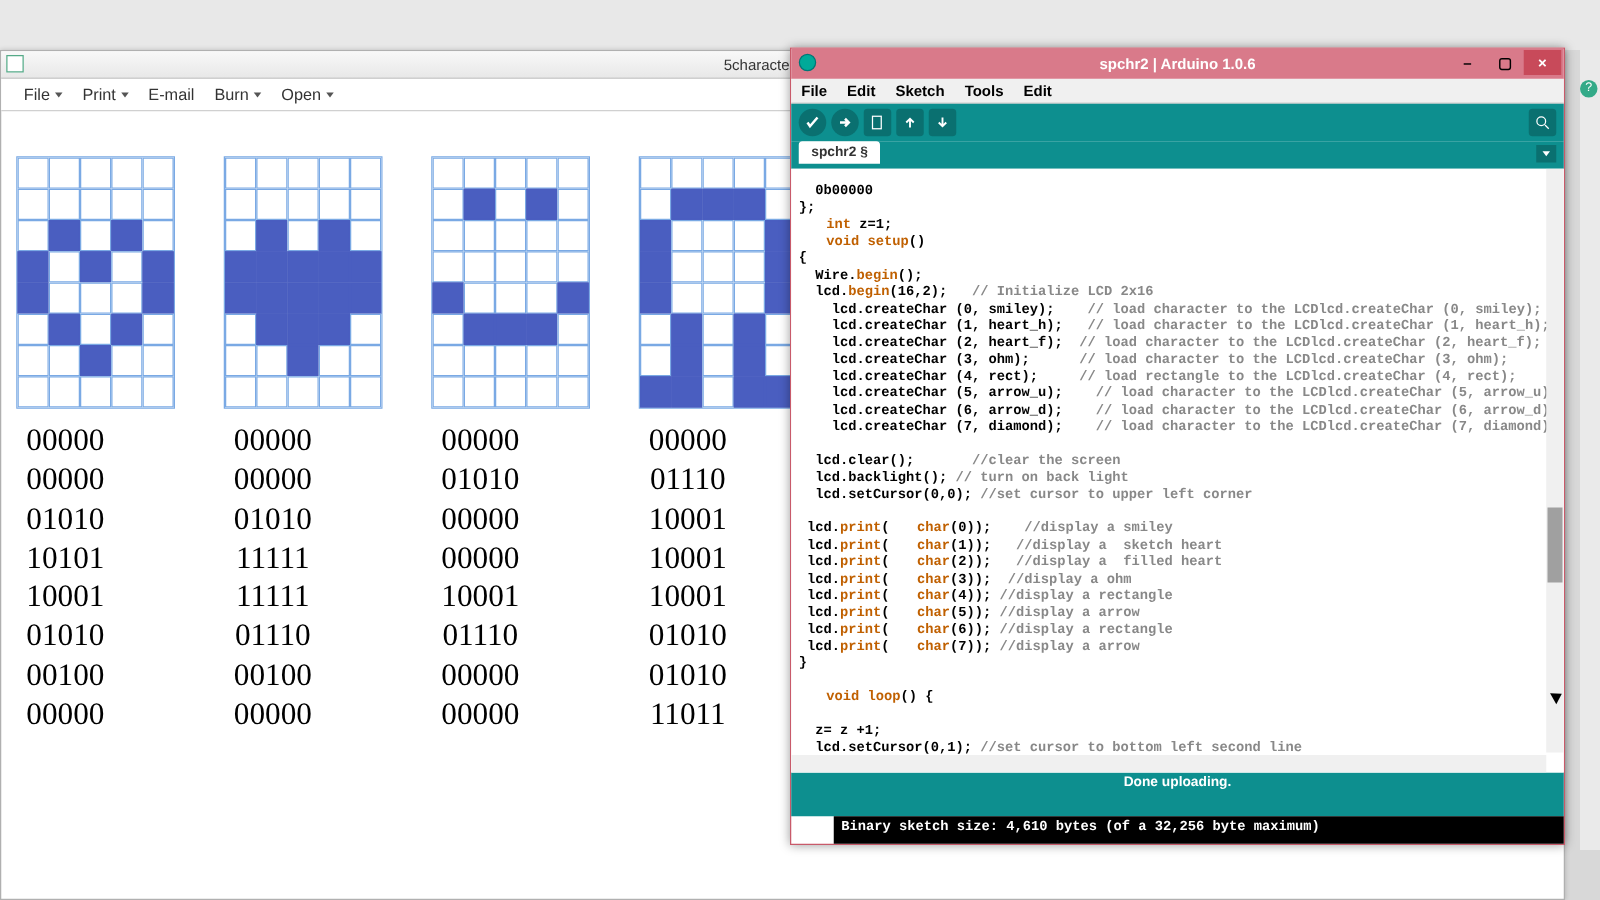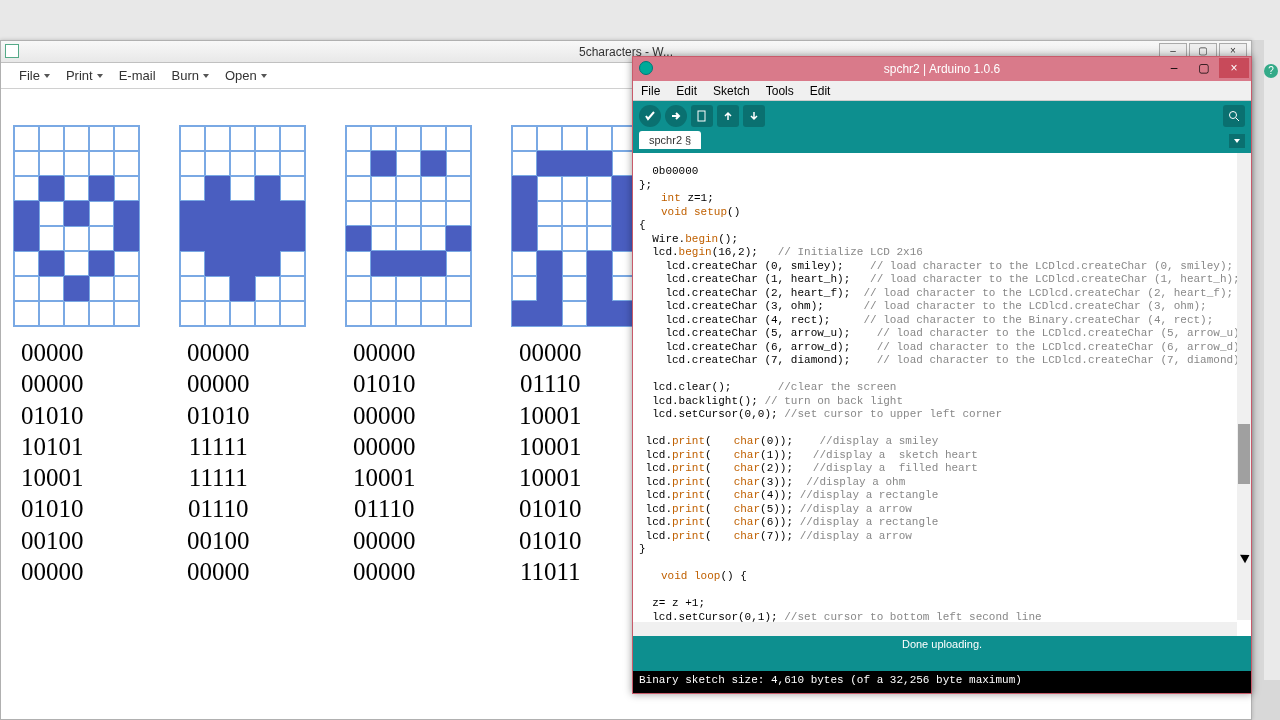--- a/index.html
+++ b/index.html
@@ -98,27 +98,28 @@
     font-size: 25px;
     line-height: 1.25;
     color:#000;
     white-space: pre;
     padding-left: 8px;
   }
 
   
   .arduino-window {
     position:absolute;
-    left: 632px; top: 56px;
+    left: 632px; top: 38px;
     width: 620px; height: 638px;
     background:#fff;
     border: 1px solid #c85a6a;
     box-shadow: 0 0 8px rgba(0,0,0,0.4);
     display:flex; flex-direction:column;
     z-index: 10;
+    font-weight: bold;
   }
   .ard-titlebar {
     height: 24px;
     background: #d97a8a;
     display:flex; align-items:center; justify-content:center;
     font-size: 12px; color:#fff;
     position:relative;
   }
   .ard-title-icon {
     position:absolute; left:6px; top:4px;
@@ -218,20 +219,21 @@
     padding: 2px 8px;
     text-align: center;
   }
   .ard-console {
     height: 22px;
     background:#000;
     color:#fff;
     font-family:"Courier New", monospace;
     font-size: 11px;
     padding: 3px 6px;
+    margin-left: 34px;
   }
   
   .os-right {
     position:absolute; right:0; top:40px; width:16px; height:640px;
     background:#eaeaea;
   }
   .help-icon{
     position:absolute;right:2px;top:64px;width:14px;height:14px;border-radius:50%;
     background:#3a8; color:#fff;font-size:10px;text-align:center;line-height:14px;
   }
@@ -603,21 +605,21 @@
 };
 <span class="kw">int</span> z=1;
 <span class="kw">void </span><span class="fn">setup</span>()
 {
   Wire.<span class="fn">begin</span>();
   lcd.<span class="fn">begin</span>(16,2);   <span class="cm">// Initialize LCD 2x16</span>
     lcd.createChar (0, smiley);    <span class="cm">// load character to the LCDlcd.createChar (0, smiley);</span>
     lcd.createChar (1, heart_h);   <span class="cm">// load character to the LCDlcd.createChar (1, heart_h);</span>
     lcd.createChar (2, heart_f);  <span class="cm">// load character to the LCDlcd.createChar (2, heart_f);</span>
     lcd.createChar (3, ohm);      <span class="cm">// load character to the LCDlcd.createChar (3, ohm);</span>
-    lcd.createChar (4, rect);     <span class="cm">// load character to the Binary.createChar (4, rect);</span>
+    lcd.createChar (4, rect);     <span class="cm">// load rectangle to the LCDlcd.createChar (4, rect);</span>
     lcd.createChar (5, arrow_u);    <span class="cm">// load character to the LCDlcd.createChar (5, arrow_u);</span>
     lcd.createChar (6, arrow_d);    <span class="cm">// load character to the LCDlcd.createChar (6, arrow_d);</span>
     lcd.createChar (7, diamond);    <span class="cm">// load character to the LCDlcd.createChar (7, diamond);</span>
 
   lcd.clear();       <span class="cm">//clear the screen</span>
   lcd.backlight(); <span class="cm">// turn on back light</span>
   lcd.setCursor(0,0); <span class="cm">//set cursor to upper left corner</span>
 
  lcd.<span class="fn">print</span>(<span class="kw">char</span>(0));    <span class="cm">//display a smiley</span>
  lcd.<span class="fn">print</span>(<span class="kw">char</span>(1));   <span class="cm">//display a  sketch heart</span>

